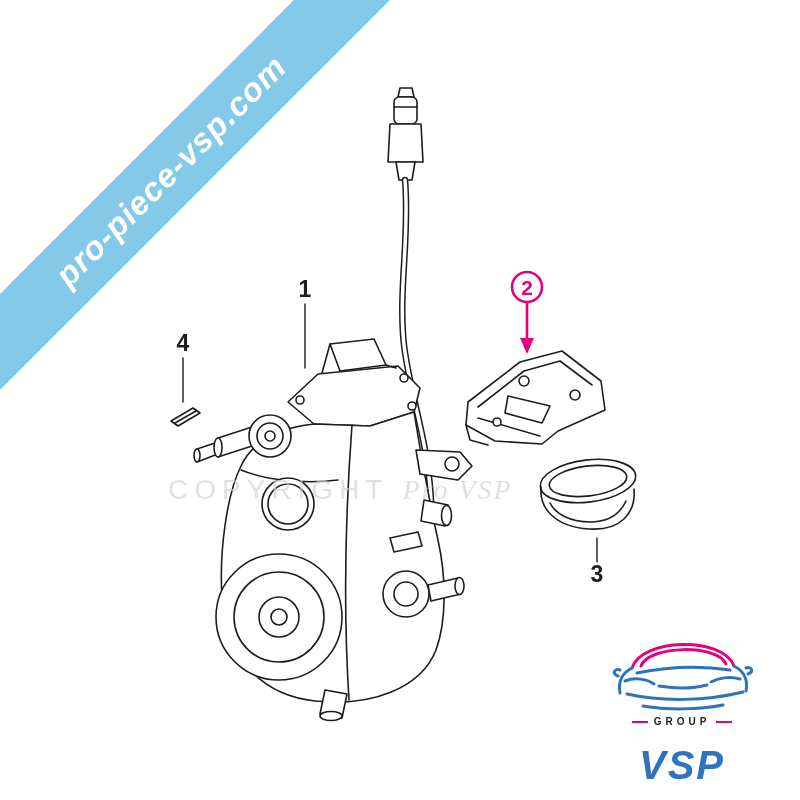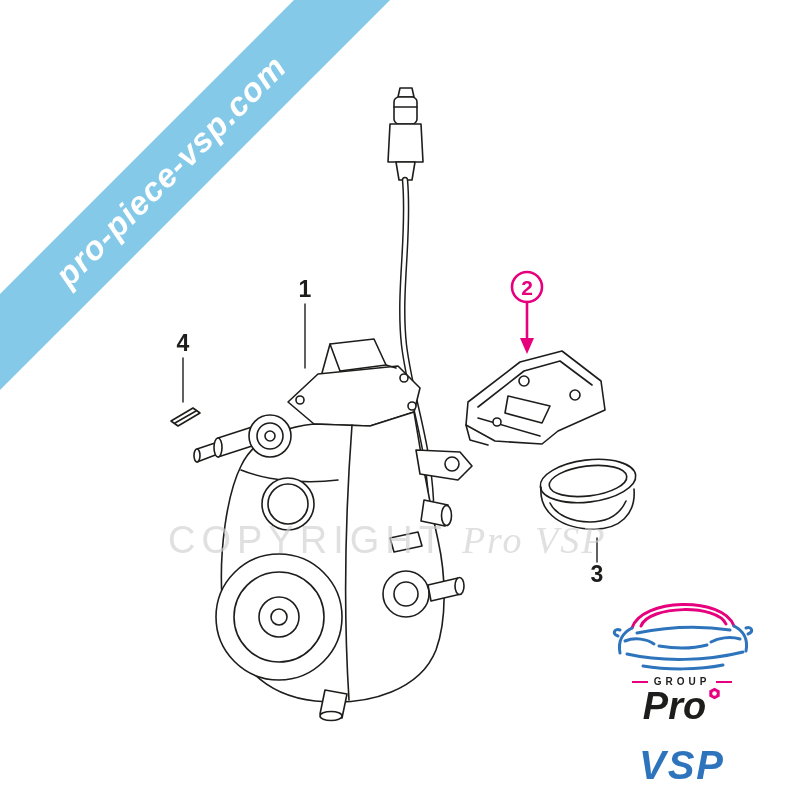--- a/index.html
+++ b/index.html
@@ -30,25 +30,24 @@
     white-space: nowrap;
   }
 
   
   .watermark {
     position: absolute;
     left: 168px; top: 474px;
     z-index: 3;
     color: #d0d0d0;
     opacity: 0.65;
-    font-size: 38px;
+    font-size: 28px;
     letter-spacing: 6px;
     white-space: nowrap;
     pointer-events: none;
-    margin-top: 44px;
   }
   .watermark .wm-brand {
     font-family: "Liberation Serif", serif;
     font-style: italic;
     letter-spacing: 2px;
     margin-left: 14px;
   }
 
   svg.diagram { position: absolute; left: 0; top: 0; z-index: 2; }
 
@@ -222,22 +221,15 @@
       <path d="M139,50 C145,48 147,54 141,56"></path>
     </g>
   </svg>
 
   <div class="logo-group">
     <span class="dash"></span>
     <span class="grp">GROUP</span>
     <span class="dash"></span>
   </div>
 
-  <div class="logo-pro">
-    <span>Pro</span>
-    <svg class="nut" width="13" height="13" viewBox="0 0 20 20">
-      <polygon points="10,1 18,5.5 18,14.5 10,19 2,14.5 2,5.5" fill="#e6007e"></polygon>
-      <circle cx="10" cy="10" r="3.5" fill="#ffffff"></circle>
-    </svg>
-  </div>
 
   <div class="logo-vsp">VSP</div>
 </div>
 
 </body></html>

